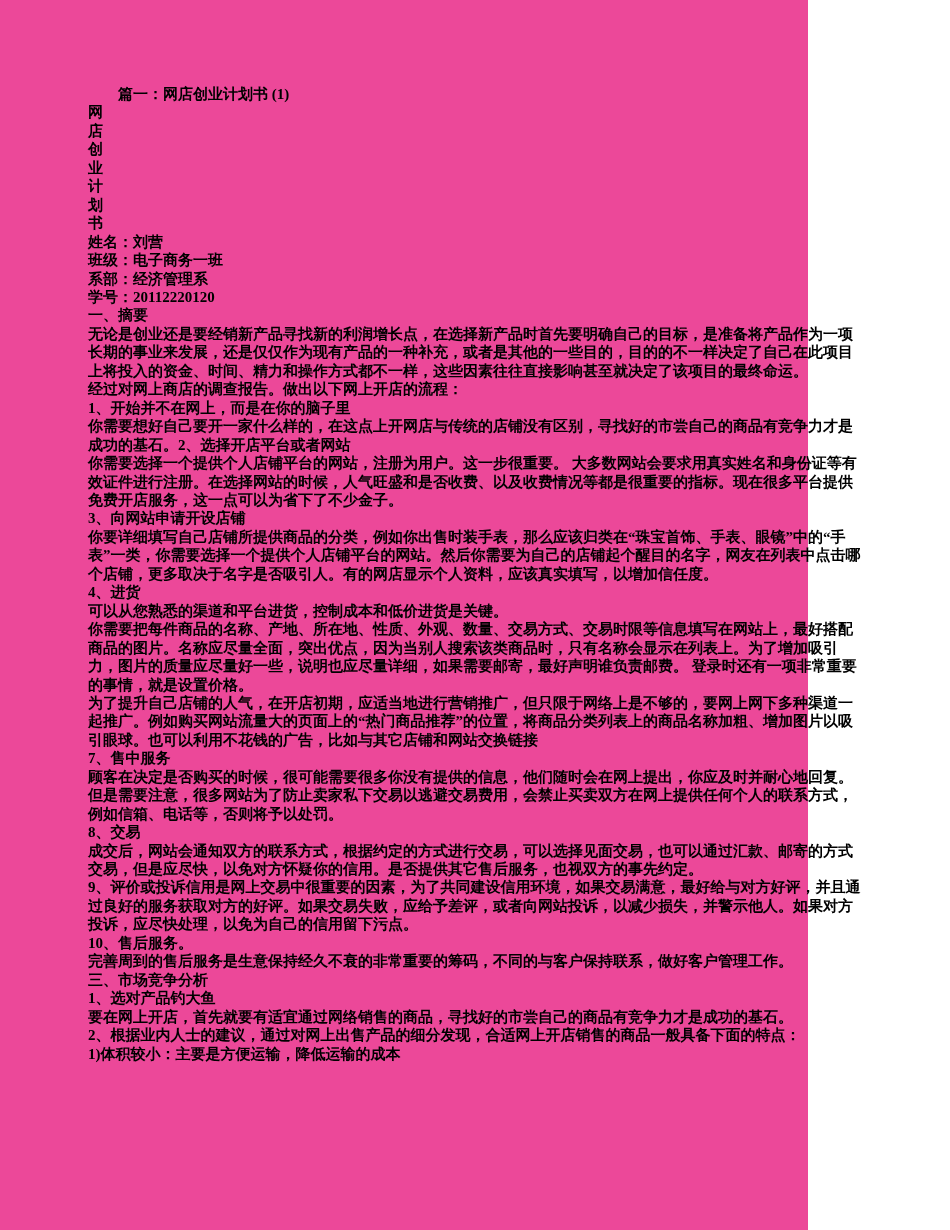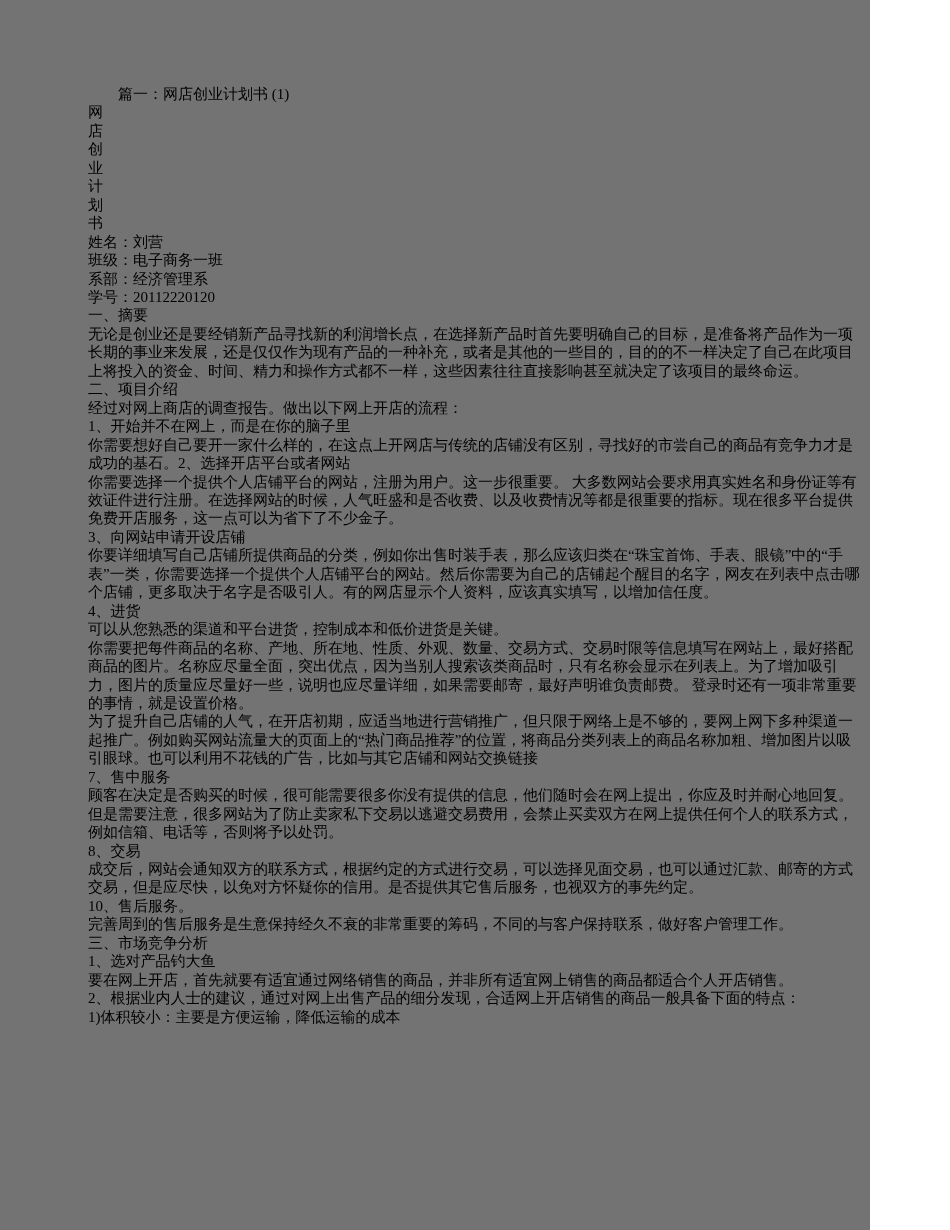--- a/index.html
+++ b/index.html
@@ -10,23 +10,24 @@
   body {
     width: 950px;
     height: 1230px;
     position: relative;
     overflow: hidden;
   }
   .page {
     position: absolute;
     left: 0;
     top: 0;
-    width: 870px;
+    width: 808px;
     height: 1230px;
-    background: #737373;
+    background: #ec4899;
+    font-weight: bold;
   }
   .doc {
     position: absolute;
     left: 88px;
     top: 85px;
     width: 776px;
     font-family: "Liberation Serif", "DejaVu Serif", serif;
     font-size: 15px;
     line-height: 18.45px;
     color: #000000;
@@ -53,36 +54,36 @@
       <div class="para">业</div>
       <div class="para">计</div>
       <div class="para">划</div>
       <div class="para">书</div>
       <div class="para">姓名：刘营</div>
       <div class="para">班级：电子商务一班</div>
       <div class="para">系部：经济管理系</div>
       <div class="para">学号：20112220120</div>
       <div class="para">一、摘要</div>
       <div class="para">无论是创业还是要经销新产品寻找新的利润增长点，在选择新产品时首先要明确自己的目标，是准备将产品作为一项长期的事业来发展，还是仅仅作为现有产品的一种补充，或者是其他的一些目的，目的的不一样决定了自己在此项目上将投入的资金、时间、精力和操作方式都不一样，这些因素往往直接影响甚至就决定了该项目的最终命运。</div>
-      <div class="para">二、项目介绍</div>
       <div class="para">经过对网上商店的调查报告。做出以下网上开店的流程：</div>
       <div class="para">1、开始并不在网上，而是在你的脑子里</div>
       <div class="para">你需要想好自己要开一家什么样的，在这点上开网店与传统的店铺没有区别，寻找好的市尝自己的商品有竞争力才是成功的基石。2、选择开店平台或者网站</div>
       <div class="para">你需要选择一个提供个人店铺平台的网站，注册为用户。这一步很重要。 大多数网站会要求用真实姓名和身份证等有效证件进行注册。在选择网站的时候，人气旺盛和是否收费、以及收费情况等都是很重要的指标。现在很多平台提供免费开店服务，这一点可以为省下了不少金子。</div>
       <div class="para">3、向网站申请开设店铺</div>
       <div class="para">你要详细填写自己店铺所提供商品的分类，例如你出售时装手表，那么应该归类在“珠宝首饰、手表、眼镜”中的“手表”一类，你需要选择一个提供个人店铺平台的网站。然后你需要为自己的店铺起个醒目的名字，网友在列表中点击哪个店铺，更多取决于名字是否吸引人。有的网店显示个人资料，应该真实填写，以增加信任度。</div>
       <div class="para">4、进货</div>
       <div class="para">可以从您熟悉的渠道和平台进货，控制成本和低价进货是关键。</div>
       <div class="para">你需要把每件商品的名称、产地、所在地、性质、外观、数量、交易方式、交易时限等信息填写在网站上，最好搭配商品的图片。名称应尽量全面，突出优点，因为当别人搜索该类商品时，只有名称会显示在列表上。为了增加吸引力，图片的质量应尽量好一些，说明也应尽量详细，如果需要邮寄，最好声明谁负责邮费。 登录时还有一项非常重要的事情，就是设置价格。</div>
       <div class="para">为了提升自己店铺的人气，在开店初期，应适当地进行营销推广，但只限于网络上是不够的，要网上网下多种渠道一起推广。例如购买网站流量大的页面上的“热门商品推荐”的位置，将商品分类列表上的商品名称加粗、增加图片以吸引眼球。也可以利用不花钱的广告，比如与其它店铺和网站交换链接</div>
       <div class="para">7、售中服务</div>
       <div class="para">顾客在决定是否购买的时候，很可能需要很多你没有提供的信息，他们随时会在网上提出，你应及时并耐心地回复。但是需要注意，很多网站为了防止卖家私下交易以逃避交易费用，会禁止买卖双方在网上提供任何个人的联系方式，例如信箱、电话等，否则将予以处罚。</div>
       <div class="para">8、交易</div>
       <div class="para">成交后，网站会通知双方的联系方式，根据约定的方式进行交易，可以选择见面交易，也可以通过汇款、邮寄的方式交易，但是应尽快，以免对方怀疑你的信用。是否提供其它售后服务，也视双方的事先约定。</div>
+      <div class="para">9、评价或投诉信用是网上交易中很重要的因素，为了共同建设信用环境，如果交易满意，最好给与对方好评，并且通过良好的服务获取对方的好评。如果交易失败，应给予差评，或者向网站投诉，以减少损失，并警示他人。如果对方投诉，应尽快处理，以免为自己的信用留下污点。</div>
       <div class="para">10、售后服务。</div>
       <div class="para">完善周到的售后服务是生意保持经久不衰的非常重要的筹码，不同的与客户保持联系，做好客户管理工作。</div>
       <div class="para">三、市场竞争分析</div>
       <div class="para">1、选对产品钓大鱼</div>
-      <div class="para">要在网上开店，首先就要有适宜通过网络销售的商品，并非所有适宜网上销售的商品都适合个人开店销售。</div>
+      <div class="para">要在网上开店，首先就要有适宜通过网络销售的商品，寻找好的市尝自己的商品有竞争力才是成功的基石。</div>
       <div class="para">2、根据业内人士的建议，通过对网上出售产品的细分发现，合适网上开店销售的商品一般具备下面的特点：</div>
       <div class="para">1)体积较小：主要是方便运输，降低运输的成本</div>
     </div>
 </div>
 
 </body></html>

